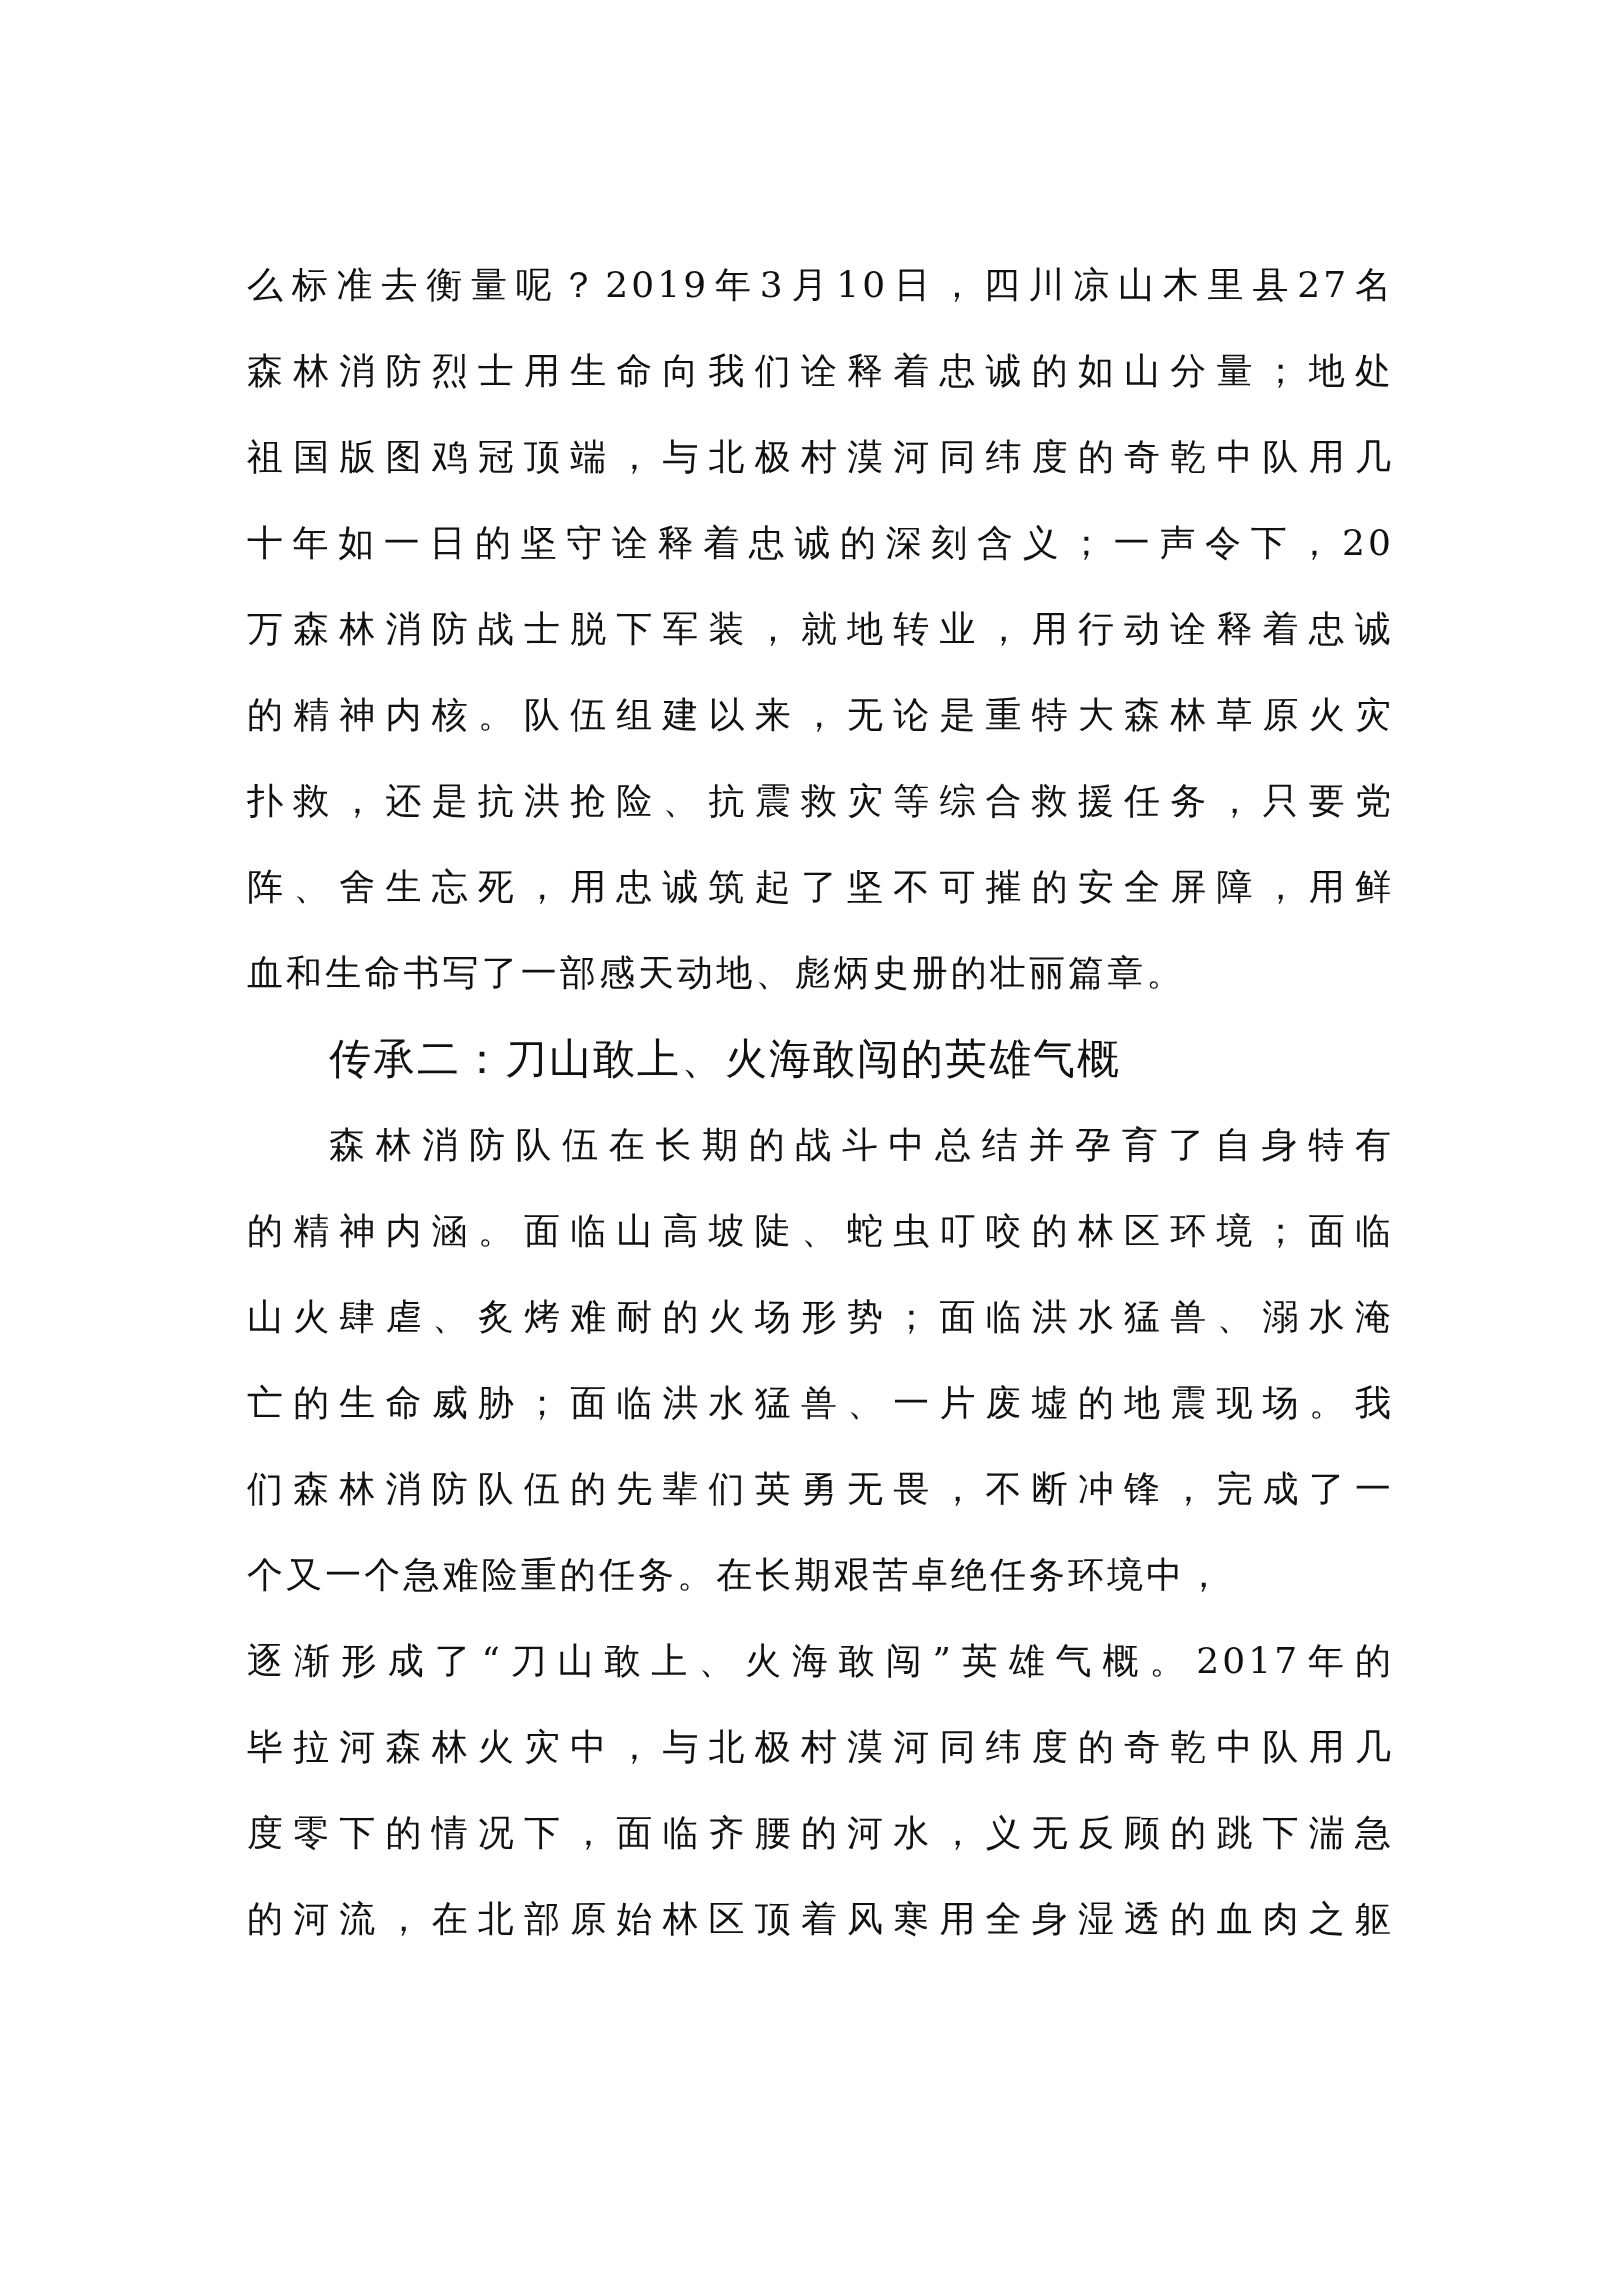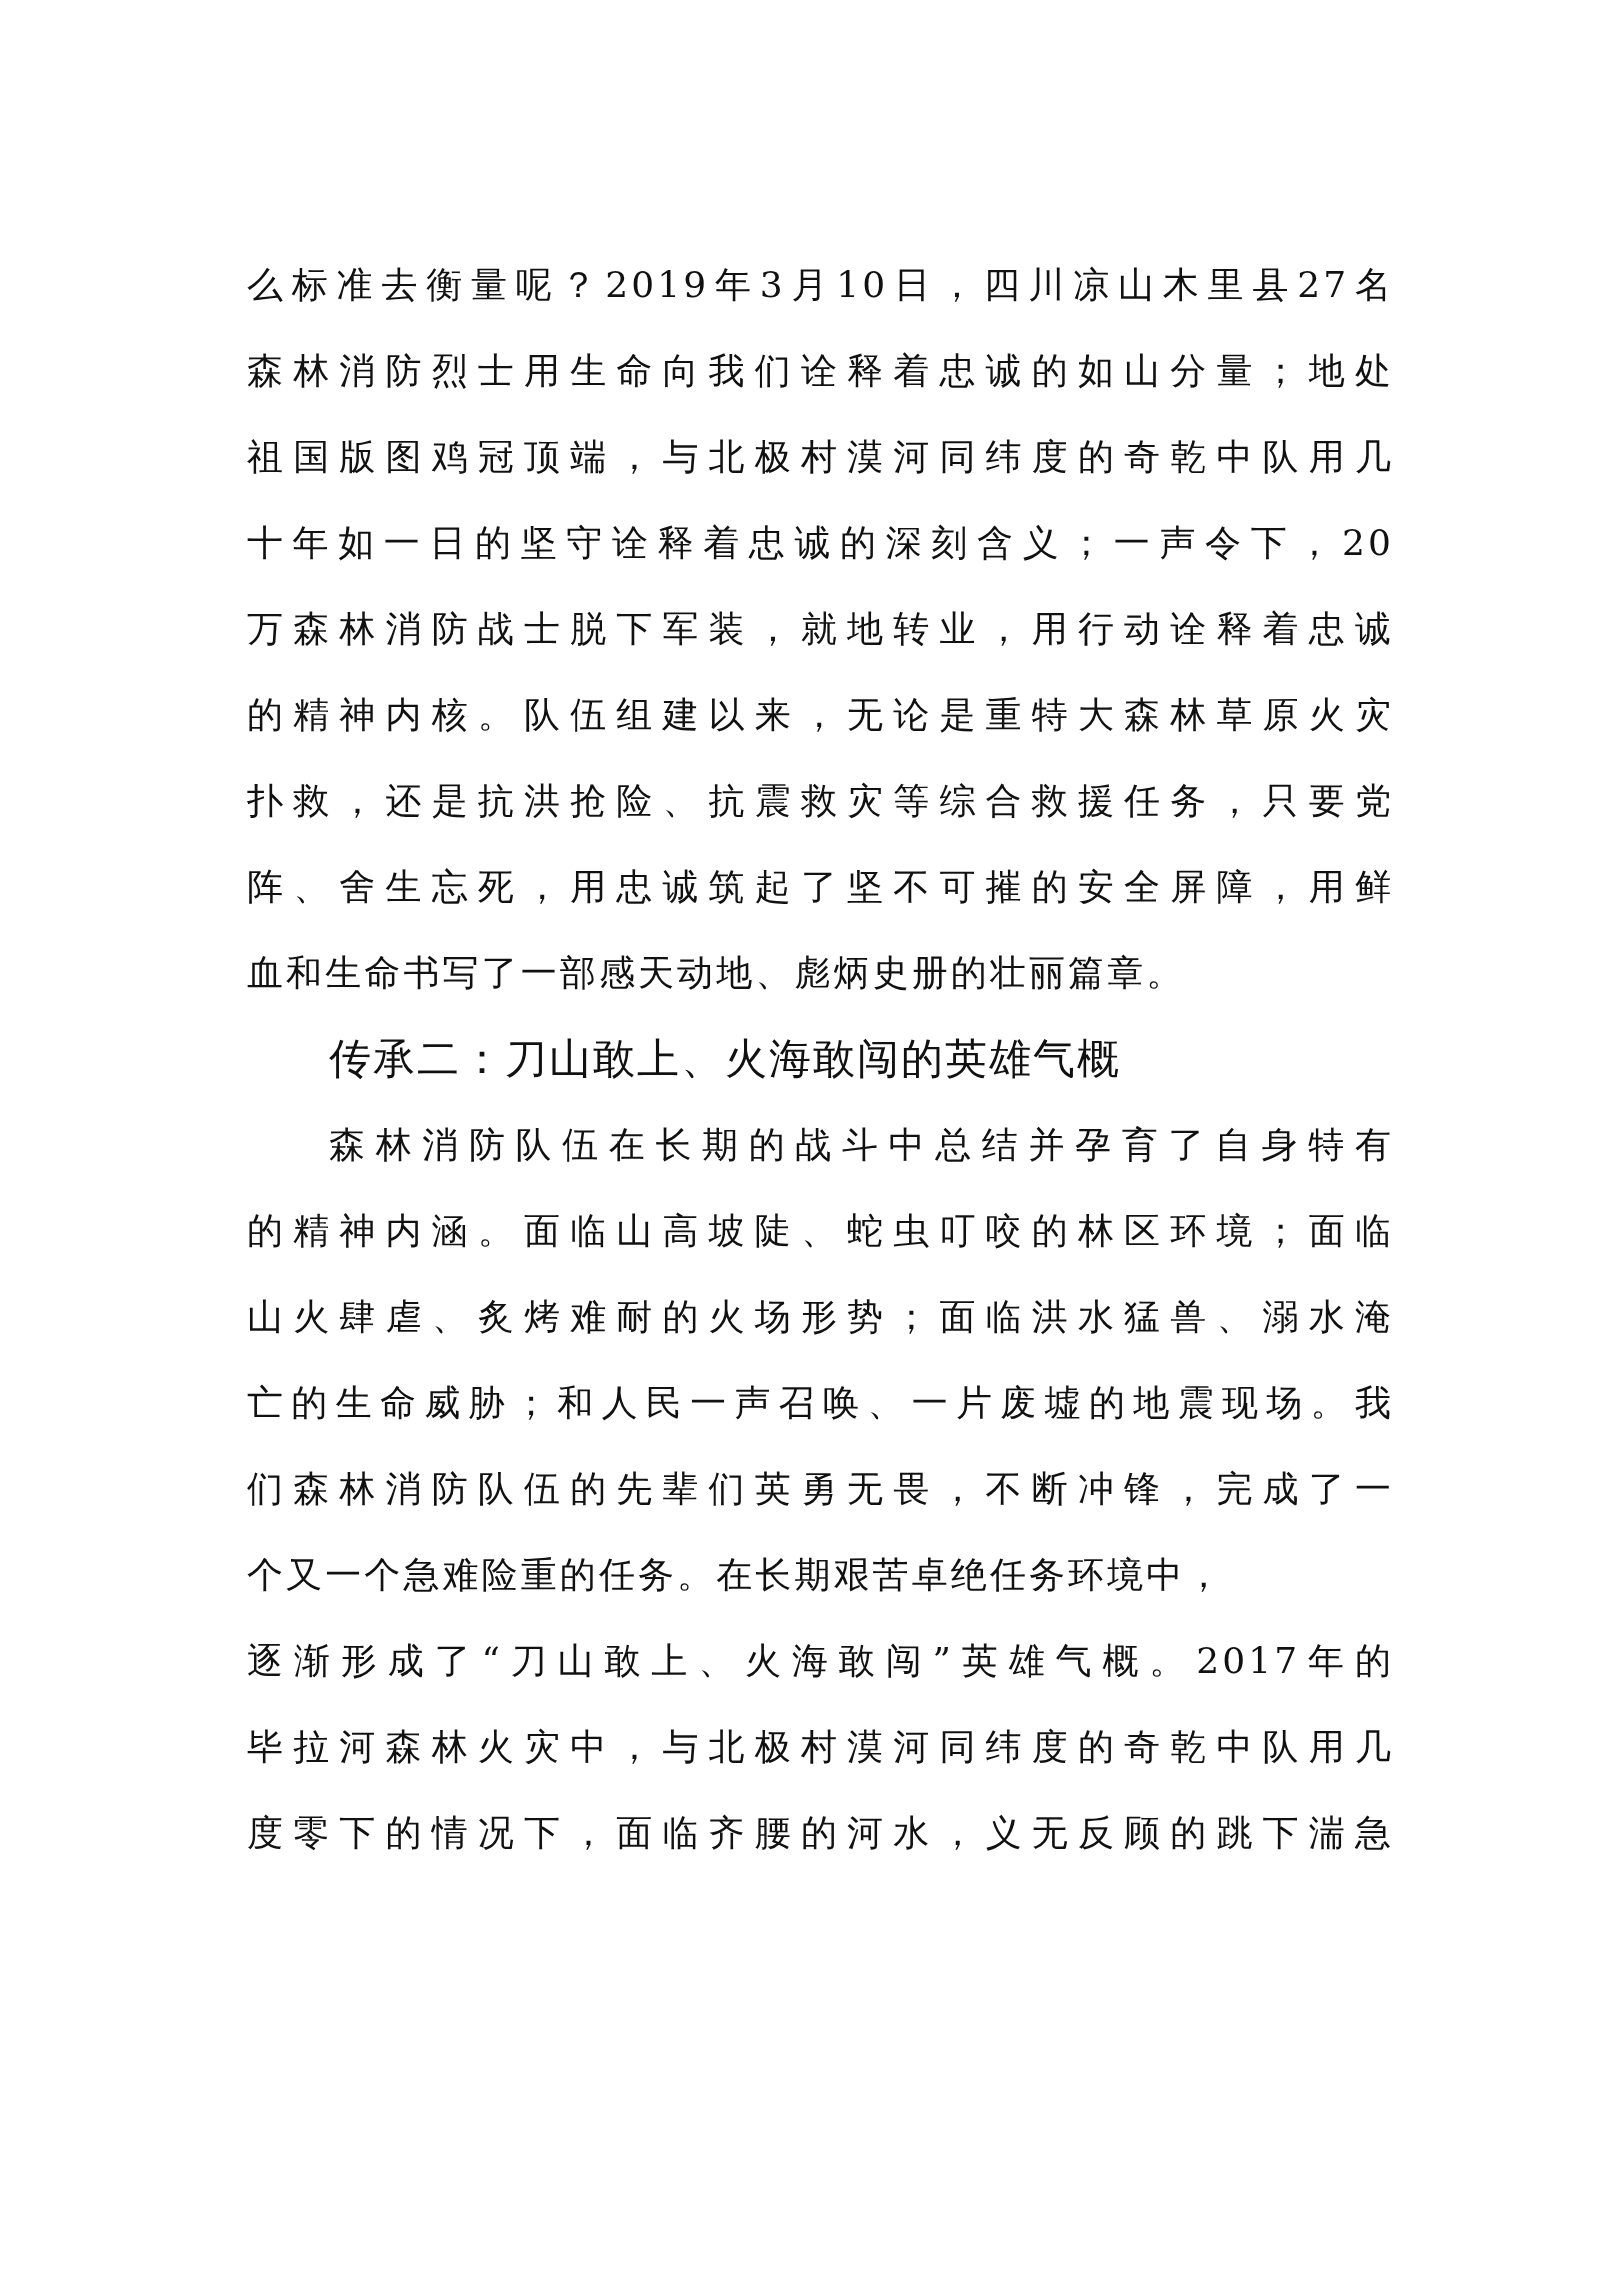--- a/index.html
+++ b/index.html
@@ -66,22 +66,23 @@
     <div class="line justify">的精神内核。队伍组建以来，无论是重特大森林草原火灾</div>
     <div class="line justify">扑救，还是抗洪抢险、抗震救灾等综合救援任务，只要党</div>
     <div class="line justify">阵、舍生忘死，用忠诚筑起了坚不可摧的安全屏障，用鲜</div>
     <div class="line">血和生命书写了一部感天动地、彪炳史册的壮丽篇章。</div>
 
     <div class="line heading">传承二：刀山敢上、火海敢闯的英雄气概</div>
 
     <div class="line indent justify">森林消防队伍在长期的战斗中总结并孕育了自身特有</div>
     <div class="line justify">的精神内涵。面临山高坡陡、蛇虫叮咬的林区环境；面临</div>
     <div class="line justify">山火肆虐、炙烤难耐的火场形势；面临洪水猛兽、溺水淹</div>
-    <div class="line justify">亡的生命威胁；和人民一声召唤、一片废墟的地震现场。我</div>
+    <div class="line justify">亡的生命威胁；面临洪水猛兽、一片废墟的地震现场。我</div>
     <div class="line justify">们森林消防队伍的先辈们英勇无畏，不断冲锋，完成了一</div>
     <div class="line">个又一个急难险重的任务。在长期艰苦卓绝任务环境中，</div>
     <div class="line justify">逐渐形成了“刀山敢上、火海敢闯”英雄气概。2017年的</div>
     <div class="line justify">毕拉河森林火灾中，与北极村漠河同纬度的奇乾中队用几</div>
     <div class="line justify">度零下的情况下，面临齐腰的河水，义无反顾的跳下湍急</div>
+    <div class="line justify">的河流，在北部原始林区顶着风寒用全身湿透的血肉之躯</div>
 
   </div>
 </div>
 
 
 </body></html>

